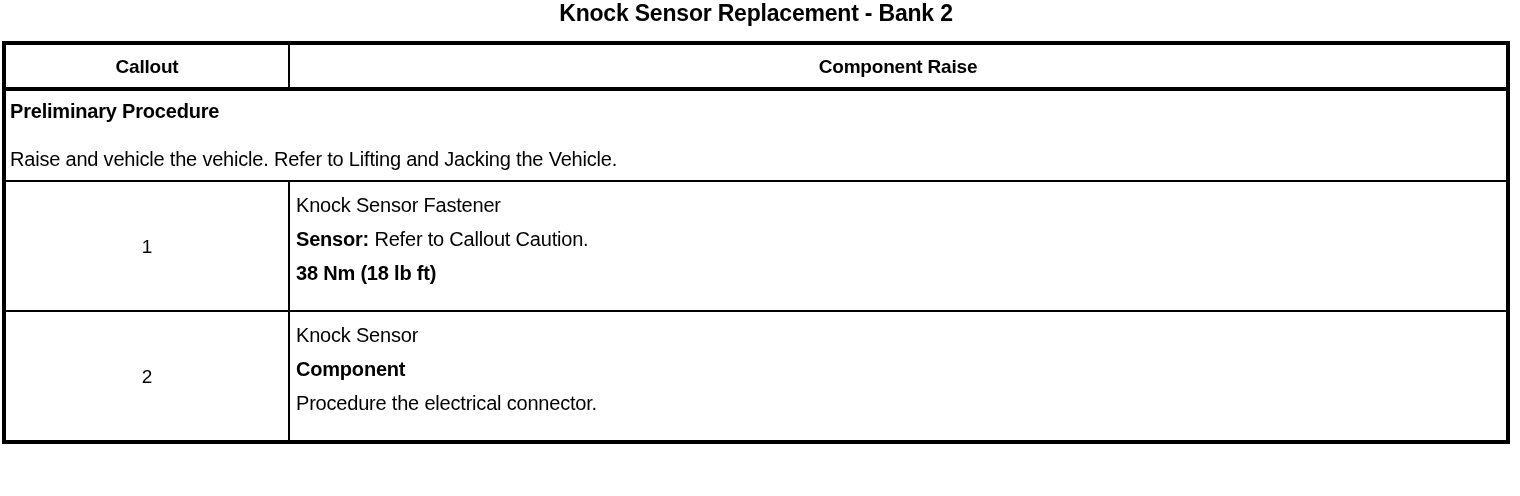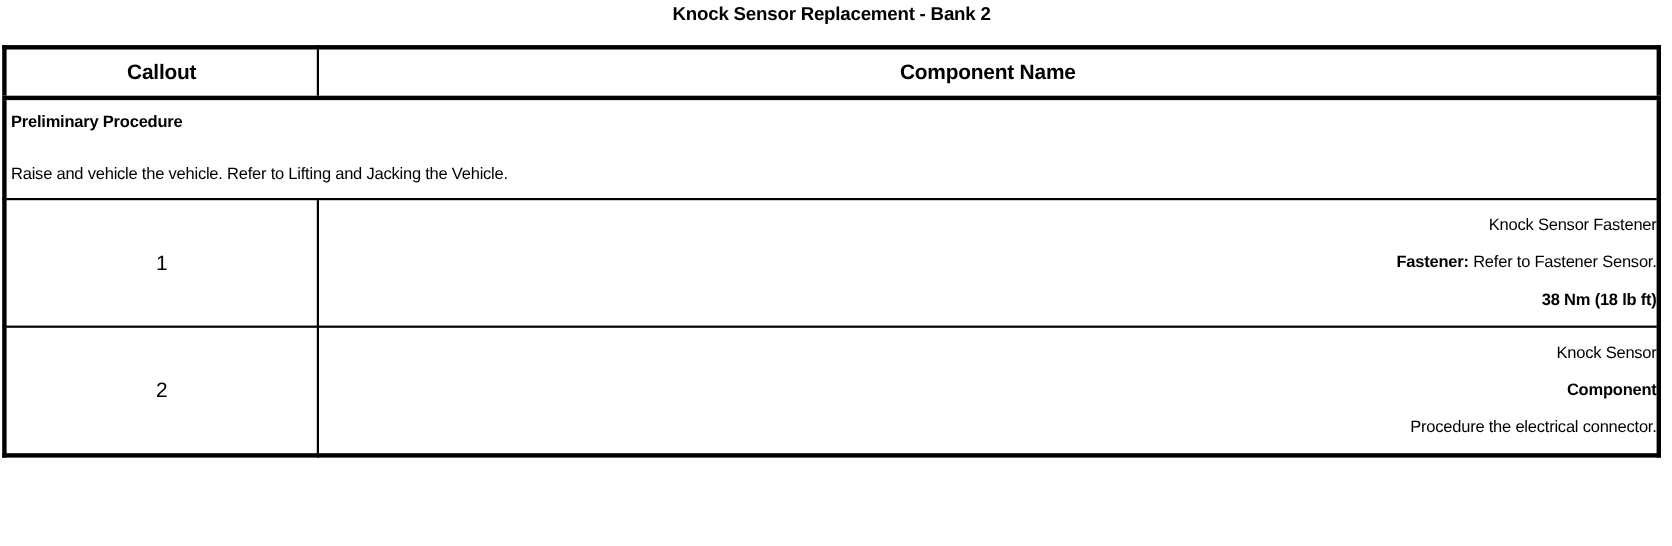--- a/index.html
+++ b/index.html
@@ -22,21 +22,21 @@
     box-sizing: border-box;
   }
 
   
   .doc-title {
     position: absolute;
     top: 0px;
     left: 0;
     width: 1512px;
     text-align: center;
-    font-size: 17px;
+    font-size: 23px;
     font-weight: bold;
     line-height: 26px;
     letter-spacing: -0.2px;
     white-space: nowrap;
   }
 
   
   .spec-table {
     position: absolute;
     top: 41px;
@@ -49,21 +49,21 @@
     background: #fff;
   }
 
   .spec-table col.col-callout { width: 285px; }
   .spec-table col.col-name    { width: auto; }
 
   .spec-table td,
   .spec-table th {
     vertical-align: middle;
     padding: 0;
-    font-size: 15px;
+    font-size: 20px;
     line-height: 23px;
     letter-spacing: -0.2px;
     color: #000;
   }
 
   
   .hdr-row th {
     border-bottom: 4px solid #000;
     text-align: center;
     font-weight: bold;
@@ -92,22 +92,22 @@
   }
 
   
   .body-row td.callout-cell {
     border-right: 2px solid #000;
     text-align: center;
     font-weight: normal;
     font-size: 19px;
   }
   .body-row td.name-cell {
-    padding: 6px 0 6px 6px;
-    text-align: right;
+    padding: 6px 0 20px 6px;
+    text-align: left;
   }
   .body-row.sep td {
     border-bottom: 2px solid #000;
   }
 
   .line {
     margin: 0 0 0 0;
     line-height: 24px;
     padding: 5px 0 5px 0;
   }
@@ -122,36 +122,36 @@
   <div class="doc-title">Knock Sensor Replacement - Bank 2</div>
 
   <table class="spec-table">
     <colgroup>
       <col class="col-callout">
       <col class="col-name">
     </colgroup>
     <thead>
       <tr class="hdr-row">
         <th class="hdr-callout">Callout</th>
-        <th class="hdr-name">Component Name</th>
+        <th class="hdr-name">Component Raise</th>
       </tr>
     </thead>
     <tbody>
       <tr class="prelim-row">
         <td colspan="2">
           <div class="prelim-title">Preliminary Procedure</div>
           <div class="prelim-text">Raise and vehicle the vehicle. Refer to Lifting and Jacking the Vehicle.</div>
         </td>
       </tr>
 
       <tr class="body-row sep">
         <td class="callout-cell">1</td>
         <td class="name-cell">
           <div class="line">Knock Sensor Fastener</div>
-          <div class="line"><span class="lead-b">Fastener:</span><span> Refer to Fastener Sensor.</span></div>
+          <div class="line"><span class="lead-b">Sensor:</span><span> Refer to Callout Caution.</span></div>
           <div class="line b">38 Nm (18 lb ft)</div>
         </td>
       </tr>
 
       <tr class="body-row">
         <td class="callout-cell">2</td>
         <td class="name-cell">
           <div class="line">Knock Sensor</div>
           <div class="line b">Component</div>
           <div class="line">Procedure the electrical connector.</div>

